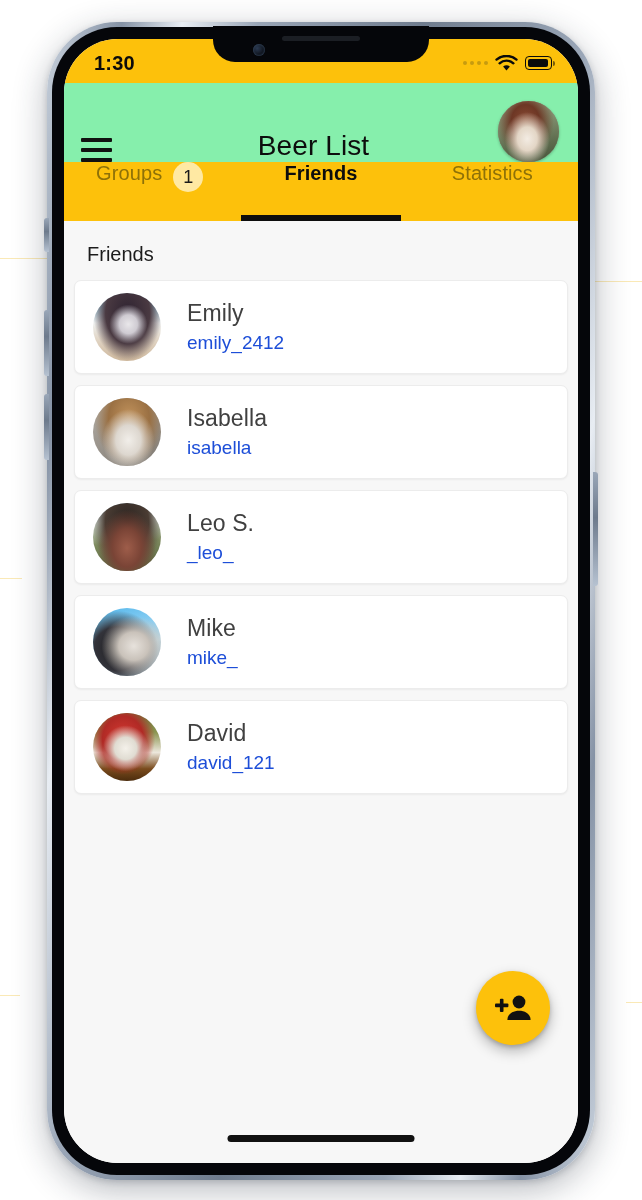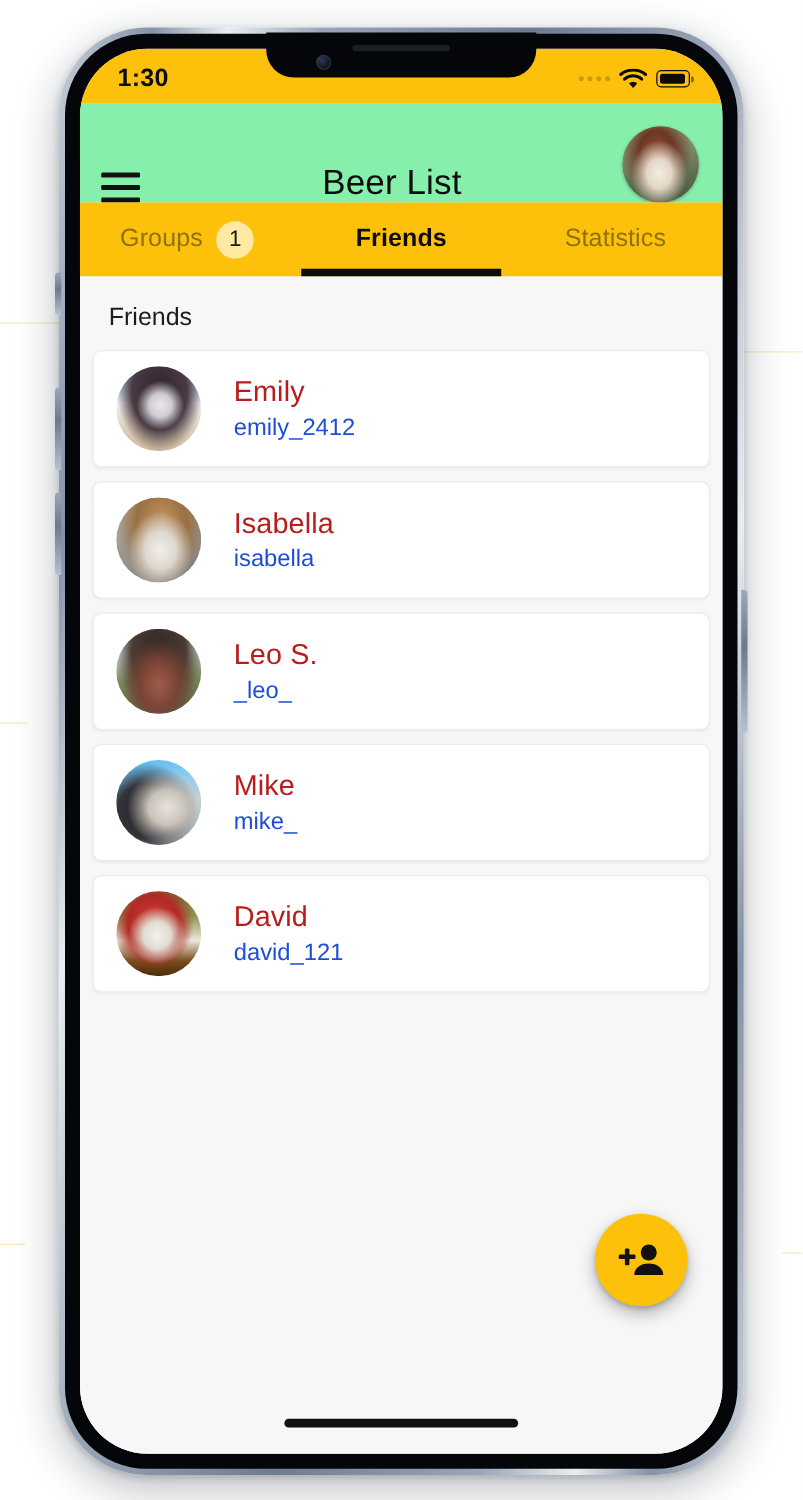--- a/index.html
+++ b/index.html
@@ -233,21 +233,21 @@
     top: 123px; left: 0; right: 0;
     height: 59px;
     background: #FDC10B;
     display: flex;
     z-index: 20;
   }
   .tab {
     flex: 1;
     position: relative;
     display: flex;
-    align-items: center;
+    align-items: flex-start;
     justify-content: center;
     gap: 11px;
     cursor: pointer;
   }
   .tab-label {
     font-size: 20px;
     color: #8e7108;
     letter-spacing: .1px;
   }
   .tab.active .tab-label {
@@ -307,21 +307,21 @@
     background: #d8d8d8;
   }
   .row-text {
     margin-left: 26px;
     display: flex;
     flex-direction: column;
     gap: 5px;
   }
   .row-name {
     font-size: 23px;
-    color: #b91c1c;
+    color: #404040;
     letter-spacing: .1px;
   }
   .row-handle {
     font-size: 19px;
     color: #1d4ed8;
   }
 
   
   #fab {
     position: absolute;

